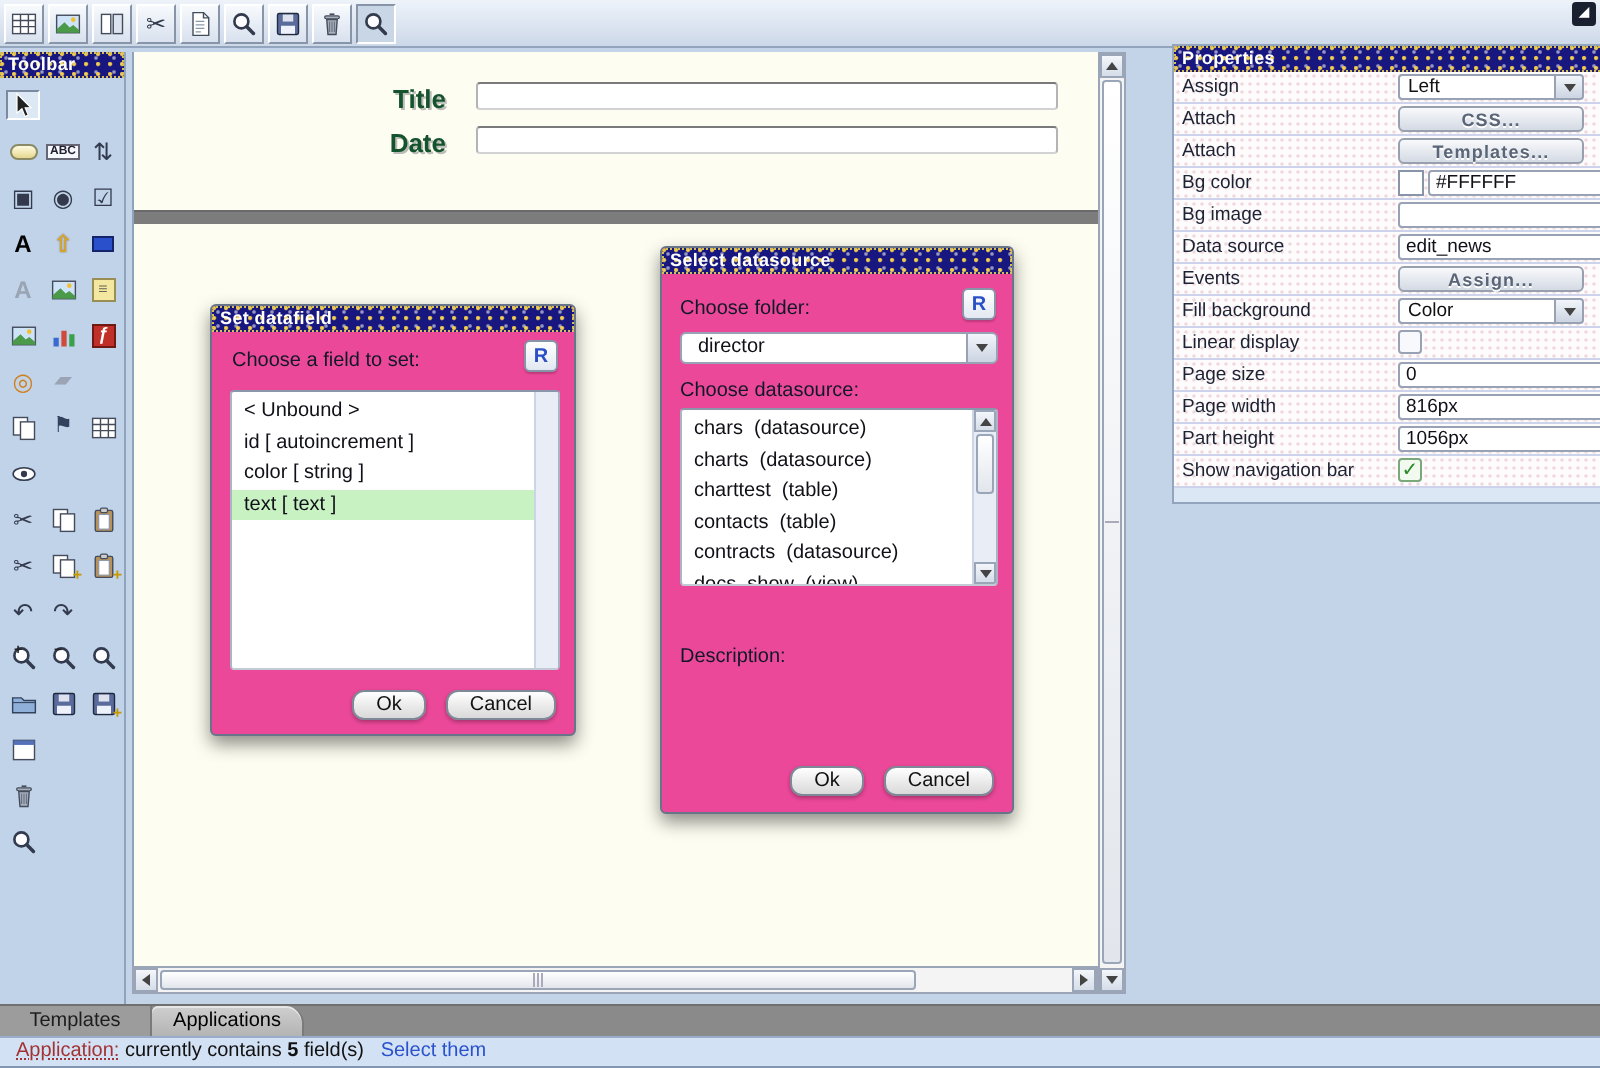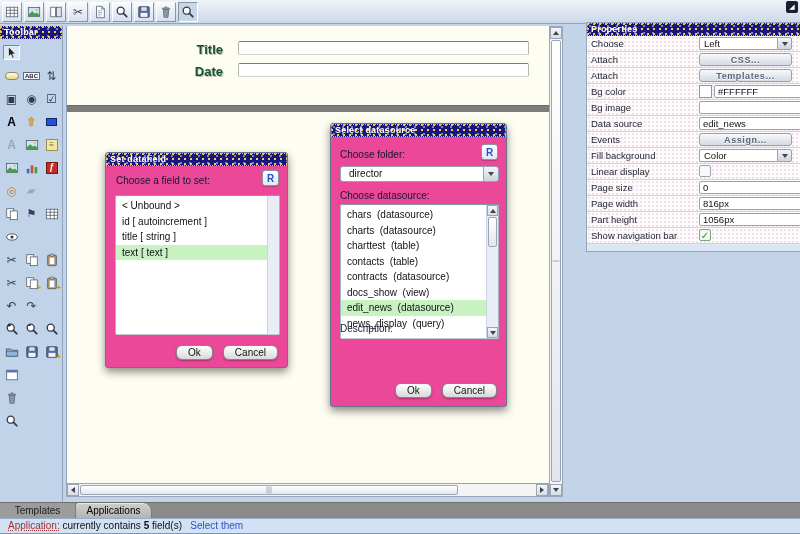--- a/index.html
+++ b/index.html
@@ -467,42 +467,42 @@
     </div>
 </div>
 
 <div class="dlg" style="left:105px; top:152px; width:183px; height:216px;">
   <div class="ttl">Set datafield</div>
   <span class="dlab" style="left:10px; top:22px;">Choose a field to set:</span>
   <div class="rbtn" style="right:8px; top:17px;">R</div>
   <div class="listbox" style="left:9px; top:42px; width:165px; height:140px;">
     <div class="li">&lt; Unbound &gt;</div>
     <div class="li">id [ autoincrement ]</div>
-    <div class="li">title [ string ]</div>
+    <div class="li">color [ string ]</div>
     <div class="li sel">text [ text ]</div>
     <div class="lsb"></div>
   </div>
   <div class="dbtns" style="right:9px; bottom:7px;">
     <button class="btn">Ok</button>
     <button class="btn">Cancel</button>
   </div>
 </div>
 
 <div class="dlg" style="left:330px; top:123px; width:177px; height:284px;">
   <div class="ttl">Select datasource</div>
   <span class="dlab" style="left:9px; top:25px;">Choose folder:</span>
   <div class="rbtn" style="right:8px; top:20px;">R</div>
   <div class="combo" style="left:9px; top:42px; width:159px;">
     <span class="comboval">director</span>
     <span class="combobtn">
         <i class="tri-d"></i>
       </span>
   </div>
   <span class="dlab" style="left:9px; top:66px;">Choose datasource:</span>
-  <div class="listbox" style="left:9px; top:80px; width:159px; height:135px;">
+  <div class="listbox" style="left:9px; top:80px; width:159px; height:89px;">
     <div class="li">chars  (datasource)</div>
     <div class="li">charts  (datasource)</div>
     <div class="li">charttest  (table)</div>
     <div class="li">contacts  (table)</div>
     <div class="li">contracts  (datasource)</div>
     <div class="li">docs_show  (view)</div>
     <div class="li sel">edit_news  (datasource)</div>
     <div class="li">news_display  (query)</div>
     <div class="lsb">
       <div class="sbtn" style="left:0; top:0; width:11px; height:11px;">
@@ -519,21 +519,21 @@
   <div class="dbtns" style="right:9px; bottom:8px;">
     <button class="btn">Ok</button>
     <button class="btn">Cancel</button>
   </div>
 </div>
 
 <div id="props">
   <div class="ttl">Properties</div>
 
   <div class="prw">
-    <div class="plabel">Choose</div>
+    <div class="plabel">Assign</div>
     <div class="pctrl">
         <span class="psel">
           <span class="pselval">Left</span>
           <span class="pselbtn">
             <i class="tri-d"></i>
           </span>
         </span>
       </div>
   </div>
   <div class="prw">

